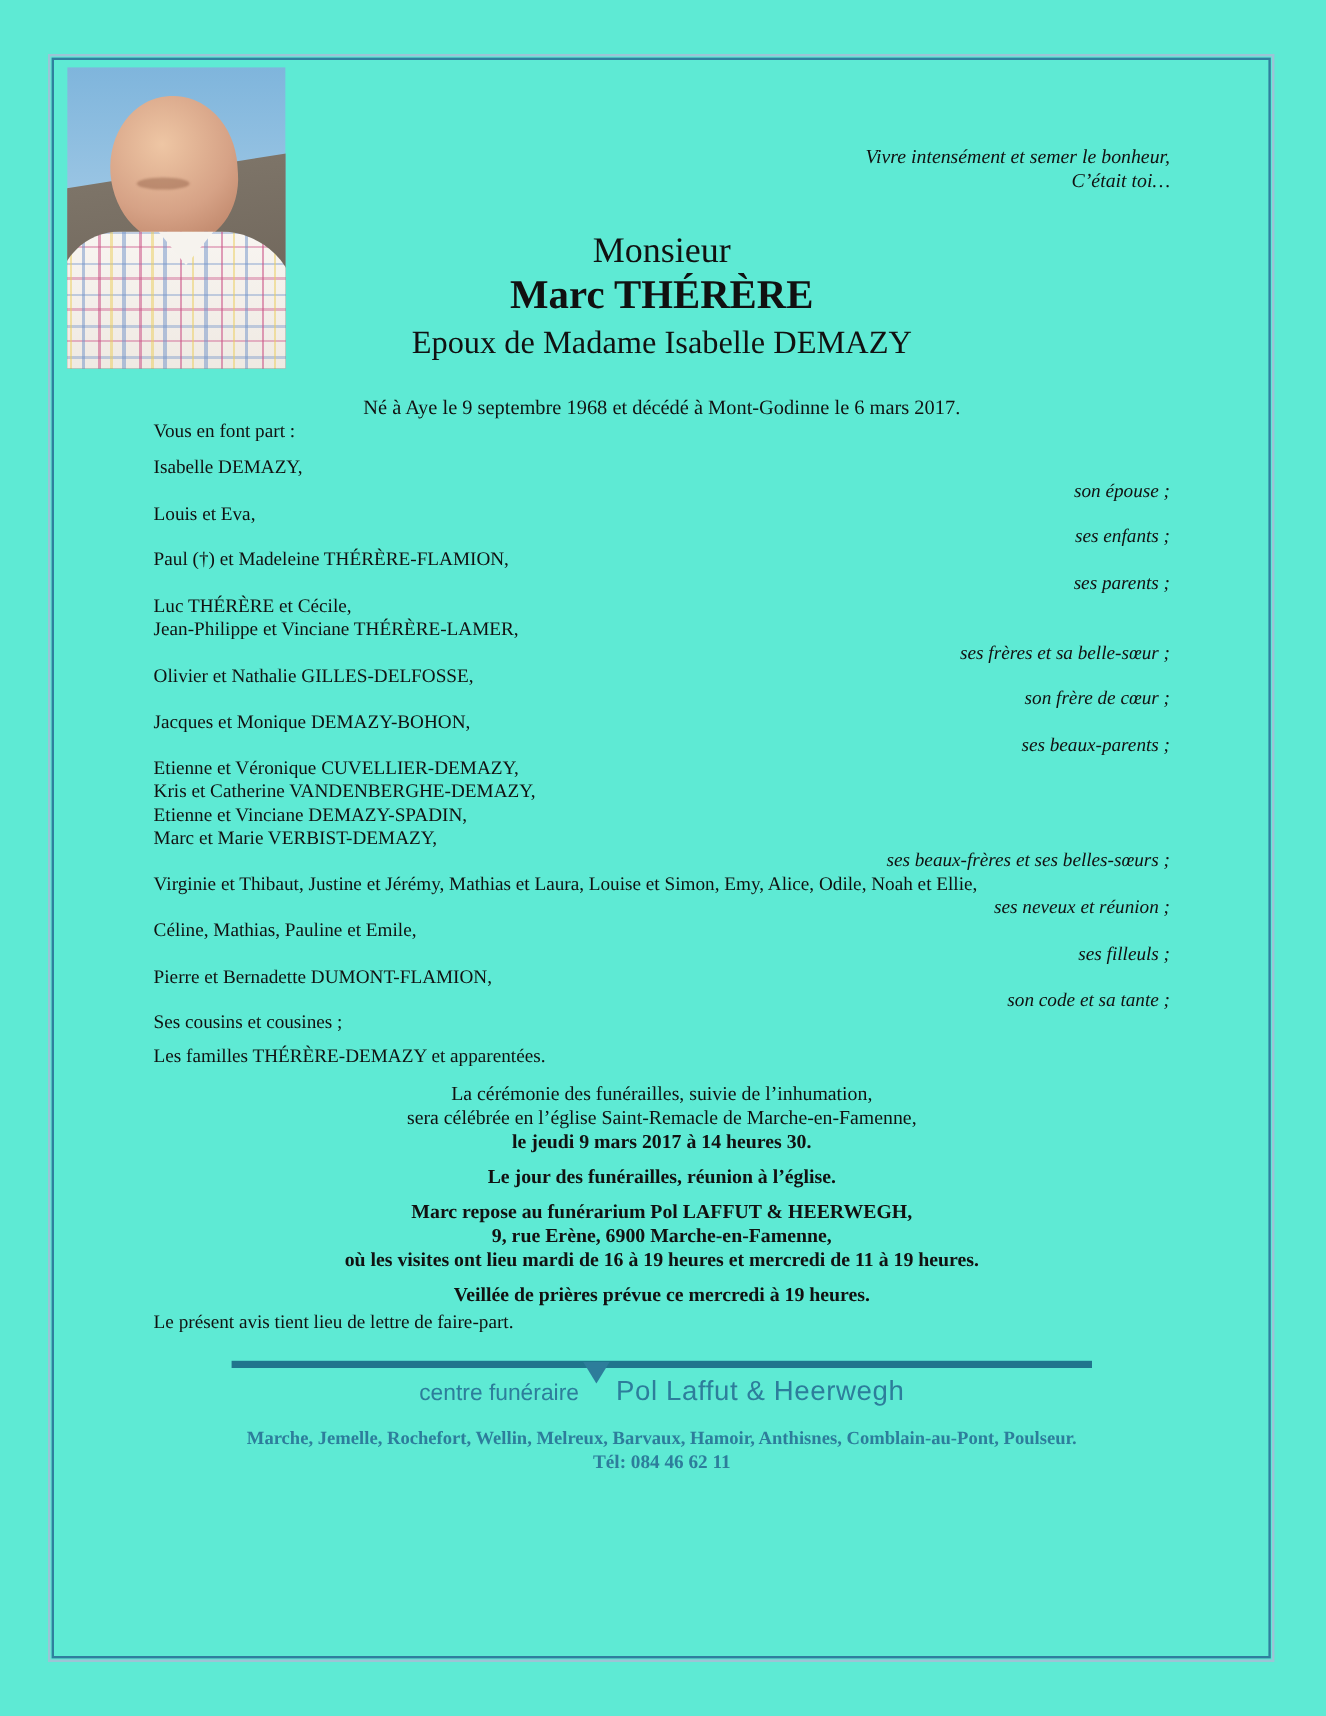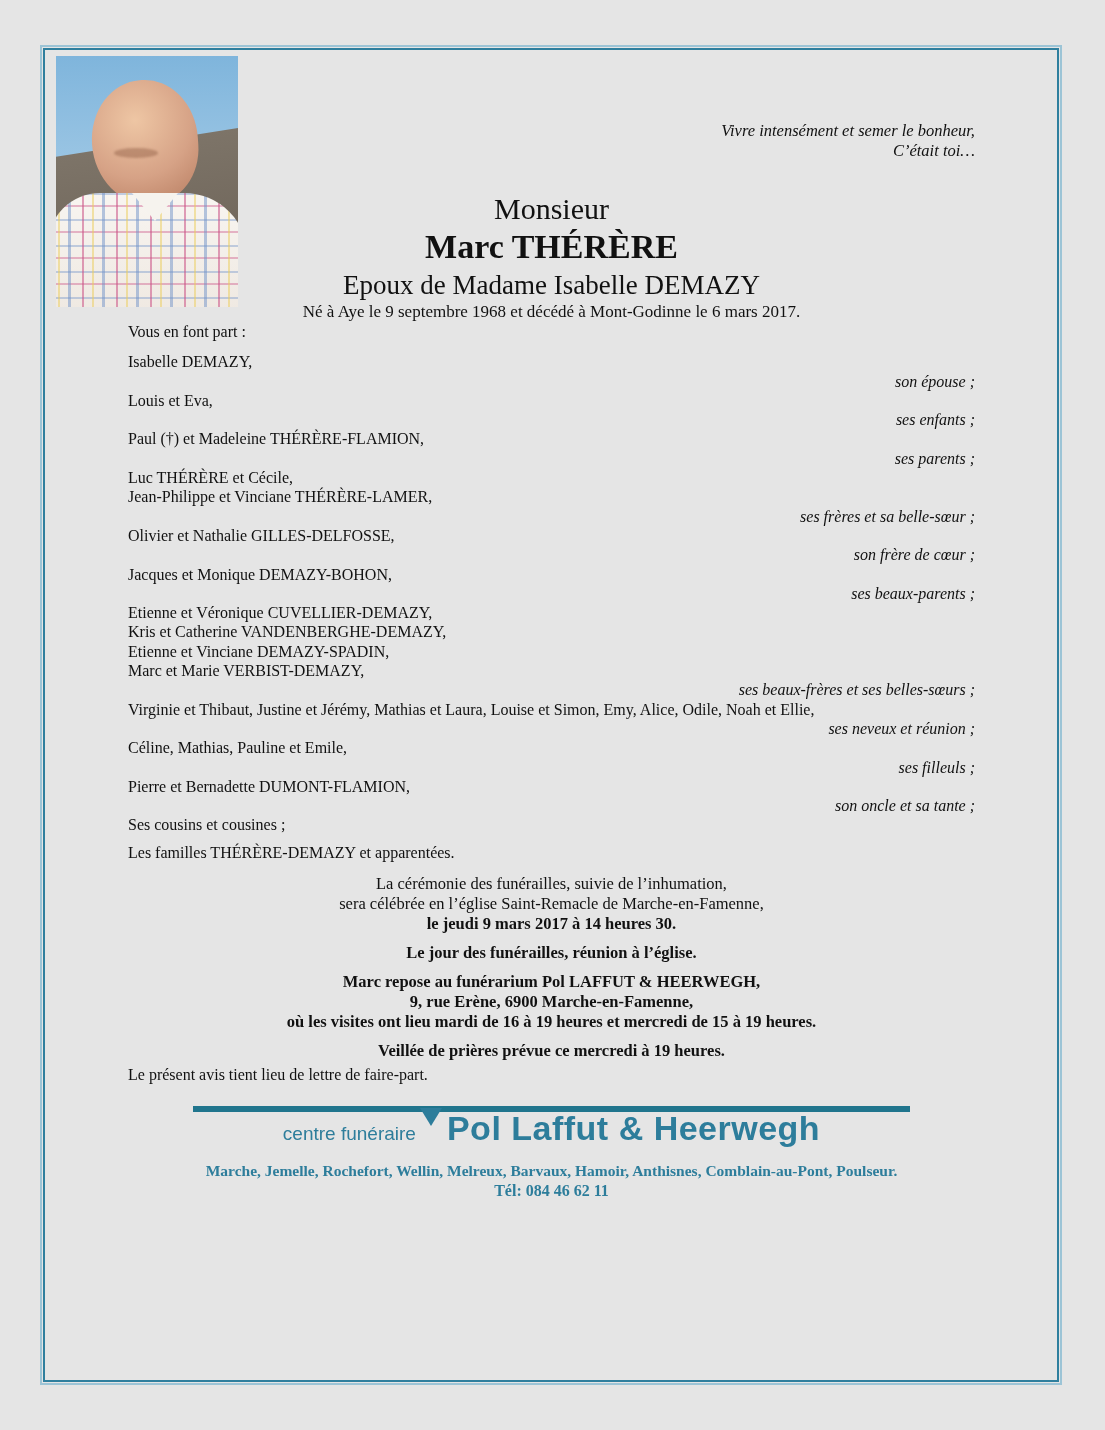--- a/index.html
+++ b/index.html
@@ -1,19 +1,19 @@
 <!DOCTYPE html>
 <html><head>
 <meta charset="utf-8">
 <style>
   html,body{margin:0;padding:0;background:#ffffff;}
   .sheet{
     position:relative;
     width:1105px;height:1430px;
-    background:#e5e5e5;
+    background:#5eead4;
     font-family:"Liberation Serif", serif;
     color:#111111;
     overflow:hidden;
   }
   
   .frame{
     position:absolute;left:40px;top:45px;width:1022px;height:1340px;
     border:2px solid #9cc4d6;box-sizing:border-box;
   }
   .frame-inner{
@@ -51,21 +51,21 @@
   .photo-collar{position:absolute;left:76px;bottom:86px;width:46px;height:28px;
     background:#f6f3ee;clip-path:polygon(0 0,100% 0,50% 100%);z-index:3;}
 
   
   .epigraph{margin-top:76px;text-align:right;font-style:italic;font-size:16.5px;line-height:20px;}
 
   
   .honorific{margin-top:30px;text-align:center;font-weight:normal;font-size:30px;line-height:36px;}
   .deceased-name{text-align:center;font-weight:bold;font-size:34px;line-height:40px;}
   .spouse-line{margin-top:2px;text-align:center;font-size:27px;line-height:33px;}
-  .birth-death{margin-top:0;text-align:center;font-size:17px;line-height:20px;}
+  .birth-death{margin-top:28px;text-align:center;font-size:17px;line-height:20px;}
 
   .intro{text-align:left;}
 
   .family{margin-top:11px;}
   .fam-line{text-align:left;}
   .fam-line.right{text-align:right;font-style:italic;}
   .fam-line.gap-top{margin-top:8px;}
 
   .ceremony p{margin:0;text-align:center;font-size:16.5px;line-height:20px;}
   .c-par{margin-top:9px !important;}
@@ -77,21 +77,21 @@
 
   .notice{margin-top:4px;text-align:left;}
 
   
   .footer-bar{width:717px;height:6px;background:#20758d;margin:22px auto 0;}
   .logo-row{display:flex;justify-content:center;align-items:baseline;margin-top:0px;
     font-family:"Liberation Sans", sans-serif;color:#2d7d9b;}
   .brand-prefix{font-size:19px;line-height:44px;}
   .logo-triangle{width:0;height:0;border-left:11px solid transparent;border-right:11px solid transparent;
     border-top:18px solid #2d7d9b;display:inline-block;transform:translateY(-14px);margin:0 5px 0 4px;}
-  .brand-name{font-size:34px;font-weight:bold;letter-spacing:0.5px;}
+  .brand-name{font-size:23px;font-weight:normal;letter-spacing:0.5px;}
   .cities{text-align:center;color:#2d7d9b;font-weight:bold;font-size:15.5px;line-height:19px;margin-top:5px;}
   .tel{text-align:center;color:#2d7d9b;font-weight:bold;font-size:16px;line-height:20px;margin-top:1px;}
 </style>
 </head>
 <body>
 
 <div class="sheet">
 
   <div class="frame">
     <div class="frame-inner"></div>
@@ -138,33 +138,33 @@
         <div class="fam-line">Etienne et Véronique CUVELLIER-DEMAZY,</div>
         <div class="fam-line">Kris et Catherine VANDENBERGHE-DEMAZY,</div>
         <div class="fam-line">Etienne et Vinciane DEMAZY-SPADIN,</div>
         <div class="fam-line">Marc et Marie VERBIST-DEMAZY,</div>
         <div class="fam-line right">ses beaux-frères et ses belles-sœurs ;</div>
         <div class="fam-line">Virginie et Thibaut, Justine et Jérémy, Mathias et Laura, Louise et Simon, Emy, Alice, Odile, Noah et Ellie,</div>
         <div class="fam-line right">ses neveux et réunion ;</div>
         <div class="fam-line">Céline, Mathias, Pauline et Emile,</div>
         <div class="fam-line right">ses filleuls ;</div>
         <div class="fam-line">Pierre et Bernadette DUMONT-FLAMION,</div>
-        <div class="fam-line right">son oncle et sa tante ;</div>
+        <div class="fam-line right">son code et sa tante ;</div>
         <div class="fam-line">Ses cousins et cousines ;</div>
         <div class="fam-line gap-top">Les familles THÉRÈRE-DEMAZY et apparentées.</div>
       </div>
 
     <div class="ceremony">
       <p class="first-c">La cérémonie des funérailles, suivie de l’inhumation,</p>
       <p>sera célébrée en l’église Saint-Remacle de Marche-en-Famenne,</p>
       <p class="bold">le jeudi 9 mars 2017 à 14 heures 30.</p>
       <p class="bold c-par">Le jour des funérailles, réunion à l’église.</p>
       <p class="bold c-par">Marc repose au funérarium Pol LAFFUT &amp; HEERWEGH,</p>
       <p class="bold">9, rue Erène, 6900 Marche-en-Famenne,</p>
-      <p class="bold">où les visites ont lieu mardi de 16 à 19 heures et mercredi de 15 à 19 heures.</p>
+      <p class="bold">où les visites ont lieu mardi de 16 à 19 heures et mercredi de 11 à 19 heures.</p>
       <p class="bold c-par">Veillée de prières prévue ce mercredi à 19 heures.</p>
     </div>
 
 
     <div class="notice">Le présent avis tient lieu de lettre de faire-part.</div>
 
     <div class="footer-bar"></div>
 
     <div class="logo-row">
       <span class="brand-prefix">centre funéraire</span>

